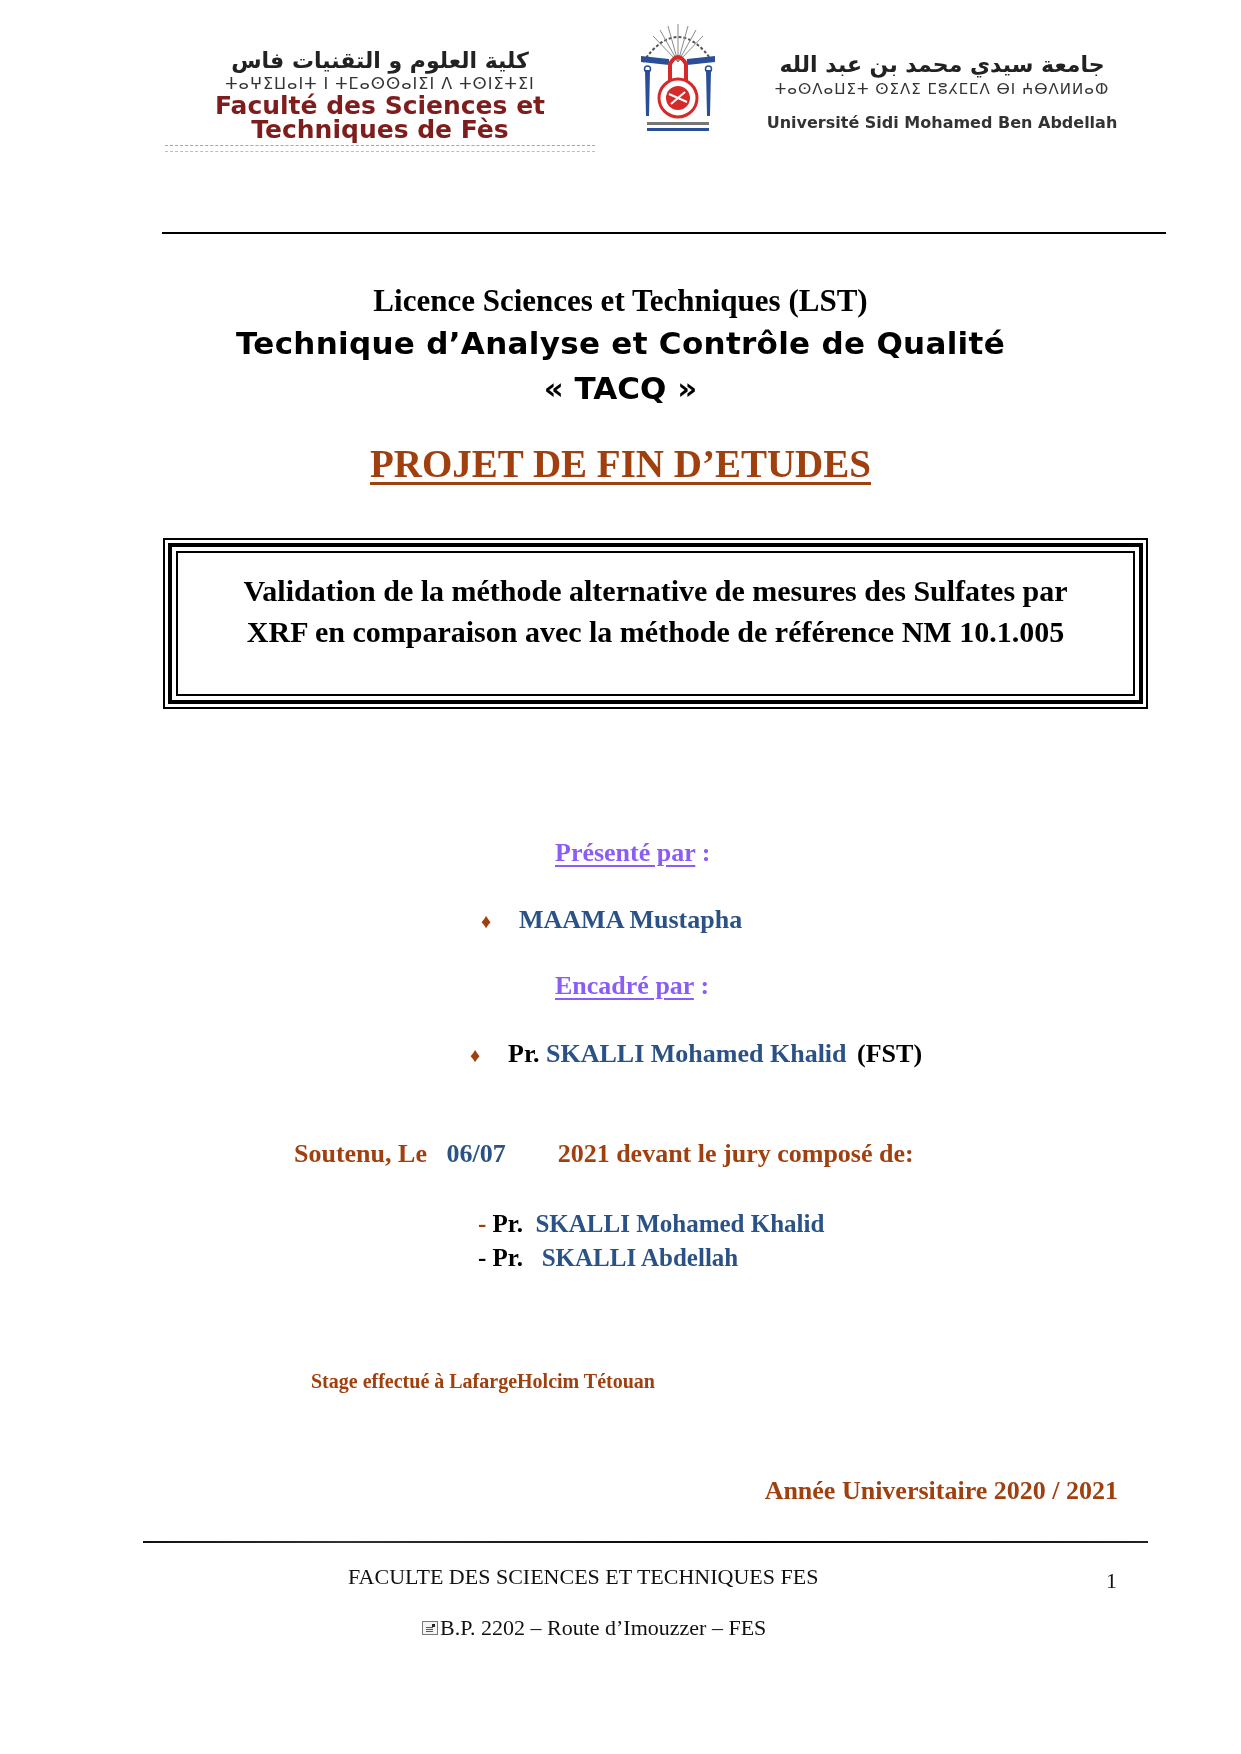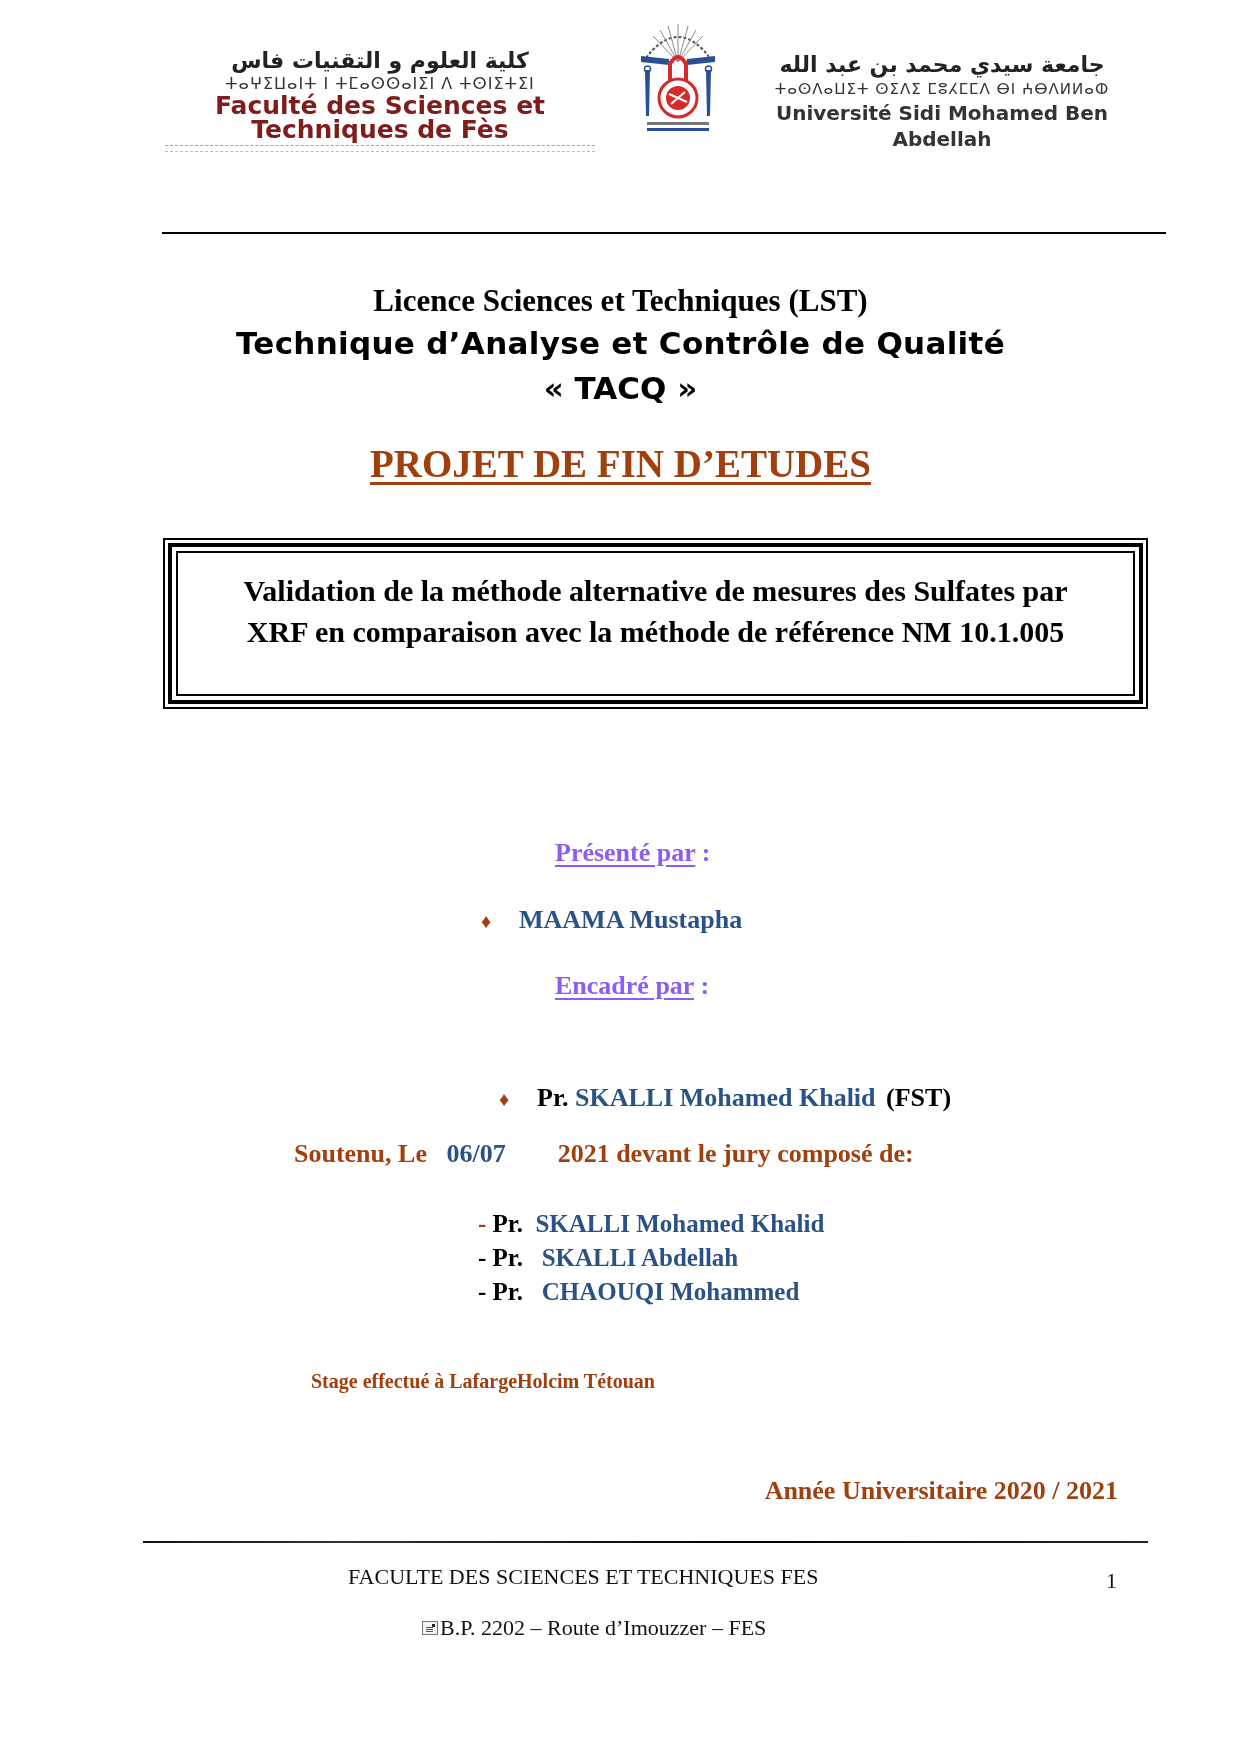--- a/index.html
+++ b/index.html
@@ -12,21 +12,21 @@
   .hdr-left .ar { font-size: 22px; font-weight: bold; color: #222; line-height: 26px; direction: rtl; }
   .hdr-left .tf { font-size: 16px; color: #333; letter-spacing: 1px; line-height: 20px; }
   .hdr-left .fr { font-size: 25px; font-weight: bold; color: #7f1d1d; line-height: 24px; font-family: "DejaVu Sans", sans-serif; }
   .hdr-left .deco { margin: 3px auto 0; width: 430px; height: 5px; border-top: 1px dashed #9aa3c8; border-bottom: 1px dashed #b8bcd0; }
 
   .crest { left: 633px; top: 14px; width: 90px; height: 128px; }
 
   .hdr-right { left: 752px; top: 52px; width: 380px; text-align: center; font-family: "DejaVu Sans", sans-serif; }
   .hdr-right .ar { font-size: 22px; font-weight: bold; color: #222; line-height: 26px; direction: rtl; }
   .hdr-right .tf { font-size: 15px; color: #333; letter-spacing: 1px; line-height: 22px; }
-  .hdr-right .fr { font-size: 20px; font-weight: bold; color: #333; line-height: 26px; }
+  .hdr-right .fr { font-size: 16px; font-weight: bold; color: #333; line-height: 26px; margin-top: 10px; }
 
   .rule-top { left: 162px; top: 232px; width: 1004px; height: 2px; background: #000; }
 
   .t-licence { top: 283px; font-size: 31px; font-weight: bold; }
   .t-tech { top: 325px; font-size: 31px; font-weight: bold; font-family: "DejaVu Sans", sans-serif; letter-spacing: 0.3px; }
   .t-tacq { top: 370px; font-size: 31px; font-weight: bold; font-family: "DejaVu Sans", sans-serif; }
   .t-projet { top: 441px; font-size: 39px; font-weight: bold; color: #a0400f; }
   .t-projet span { text-decoration: underline; text-decoration-thickness: 3px; text-underline-offset: 5px; }
 
   .box { left: 163px; top: 538px; width: 985px; height: 171px; box-sizing: border-box; border: 2px solid #000; }
@@ -37,21 +37,21 @@
   .brown { color: #a0400f; }
   .blue { color: #2a5286; }
   .bold { font-weight: bold; }
   .lbl { font-size: 26px; font-weight: bold; color: #8b5cf6; }
   .lbl u { text-decoration-thickness: 2px; text-underline-offset: 4px; }
   .diamond { color: #a0400f; font-size: 20px; display: inline-block; width: 38px; }
 
   .presente { left: 555px; top: 838px; }
   .maama { left: 481px; top: 905px; font-size: 26px; }
   .encadre { left: 555px; top: 971px; }
-  .skalli { left: 499px; top: 1039px; font-size: 26px; margin-top: 44px; }
+  .skalli { left: 470px; top: 1039px; font-size: 26px; }
 
   .soutenu { left: 294px; top: 1139px; font-size: 26px; font-weight: bold; white-space: pre; }
   .jury { left: 478px; top: 1207px; font-size: 25px; font-weight: bold; line-height: 34px; }
   .jury .row { white-space: pre; }
 
   .stage { left: 311px; top: 1370px; font-size: 20px; font-weight: bold; color: #a0400f; }
   .annee { right: 123px; top: 1476px; font-size: 26px; font-weight: bold; color: #a0400f; }
 
   .rule-bot { left: 143px; top: 1541px; width: 1005px; height: 2px; background: linear-gradient(to right, #111 0%, #333 20%, #000 60%, #222 100%); }
 
@@ -137,21 +137,20 @@
 <div class="abs lbl encadre"><u>Encadré par</u><span> :</span></div>
 <div class="abs bold skalli">
   <span class="diamond">♦</span><span>Pr. </span><span class="blue">SKALLI Mohamed Khalid</span><span style="margin-left:4px"> (FST)</span>
 </div>
 
 <div class="abs soutenu"><span class="brown">Soutenu, Le   </span><span class="blue">06/07</span><span class="brown">        2021 devant le jury composé de:</span></div>
 
 <div class="abs jury">
   <div class="row"><span class="brown">- </span><span>Pr.  </span><span class="blue">SKALLI Mohamed Khalid</span></div>
   <div class="row"><span>- </span><span>Pr.   </span><span class="blue">SKALLI Abdellah</span></div>
-  <div class="row"><span>- </span><span>Pr.   </span><span class="blue">CHAOUQI Mohammed</span></div>
 </div>
 
 <div class="abs stage">Stage effectué à LafargeHolcim Tétouan</div>
 <div class="abs annee">Année Universitaire 2020 / 2021</div>
 
 <div class="abs rule-bot"></div>
 
 <div class="abs footer1">FACULTE DES SCIENCES ET TECHNIQUES FES</div>
 <div class="abs pagenum">1</div>
 <div class="abs footer2"><span class="mail-icon"></span><span>B.P. 2202 – Route d’Imouzzer – FES</span></div>

